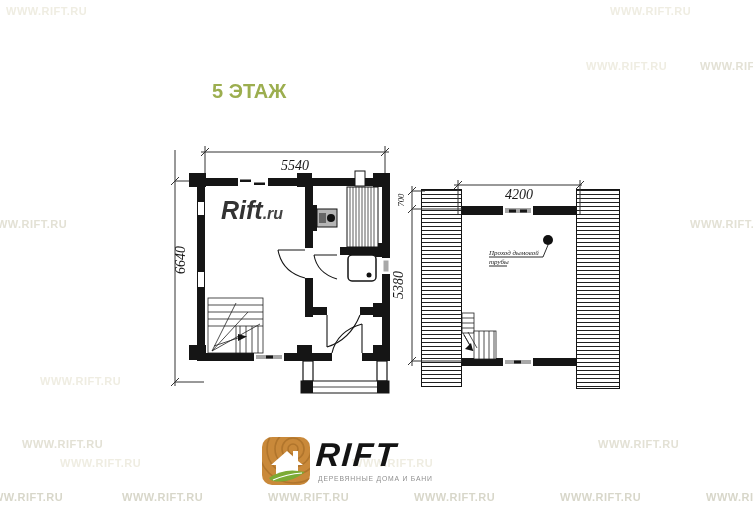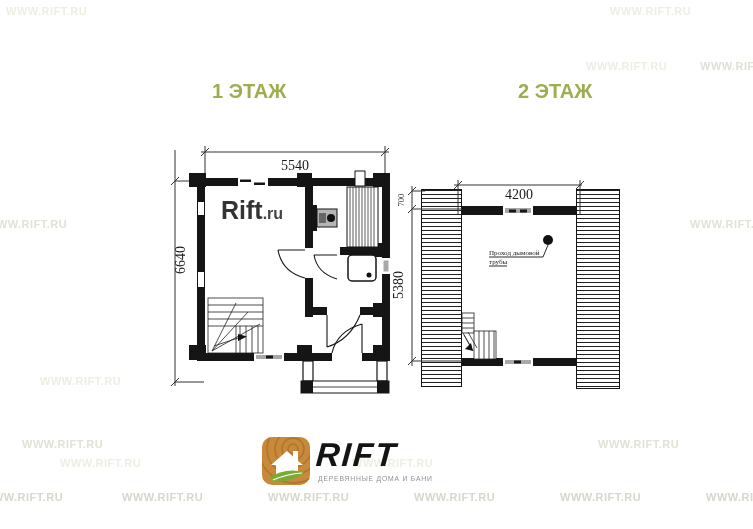--- a/index.html
+++ b/index.html
@@ -11,21 +11,21 @@
   .wm.l1{color:#efede2;}
   .wm.l2{color:#e3e1d5;}
   .wm.l3{color:#d8d7ca;}
 
   
   .title{position:absolute;left:277px;top:28px;width:240px;text-align:center;
          font-size:27px;font-weight:bold;letter-spacing:.5px;color:#141414;}
   .floor-label{position:absolute;top:80px;font-size:20px;font-weight:bold;color:#9cae4f;}
 
   
-  .plan{position:absolute;}
+  .plan{position:absolute;font-style:italic;}
   .plan svg{position:absolute;left:0;top:0;}
   .dim-text{font-family:"Liberation Serif",serif;font-size:14px;fill:#1a1a1a;}
   .dim-small{font-family:"Liberation Serif",serif;font-size:8.5px;fill:#1a1a1a;}
   .note-text{font-family:"Liberation Serif",serif;font-size:7px;fill:#1a1a1a;}
 
   .plan-brand{position:absolute;left:53px;top:56px;color:#333;font-weight:bold;}
   .plan-brand .big{font-size:25px;letter-spacing:0px;}
   .plan-brand .tld{font-size:16px;color:#444;margin-top:23px;}
 
   .hatch-band{position:absolute;border-left:1.5px solid #141414;border-right:1.5px solid #141414;
@@ -57,22 +57,21 @@
   <span class="wm l2" style="left:598px;top:438px">WWW.RIFT.RU</span>
   <span class="wm l1" style="left:60px;top:457px">WWW.RIFT.RU</span>
   <span class="wm l1" style="left:352px;top:457px">WWW.RIFT.RU</span>
   <span class="wm l3" style="left:-18px;top:491px">WWW.RIFT.RU</span>
   <span class="wm l3" style="left:122px;top:491px">WWW.RIFT.RU</span>
   <span class="wm l3" style="left:268px;top:491px">WWW.RIFT.RU</span>
   <span class="wm l3" style="left:414px;top:491px">WWW.RIFT.RU</span>
   <span class="wm l3" style="left:560px;top:491px">WWW.RIFT.RU</span>
   <span class="wm l3" style="left:706px;top:491px">WWW.RIFT.RU</span>
 
-  <div class="floor-label" style="left:212px">1 ЭТАЖ</div>
-  <div class="floor-label" style="left:518px">2 ЭТАЖ</div>
+  <div class="floor-label" style="left:212px">5 ЭТАЖ</div>
 
   <div class="plan" style="left:168px;top:140px;width:235px;height:265px">
     <svg width="235" height="265" viewBox="0 0 235 265">
 
       <g stroke="#333" stroke-width="1">
         <line x1="33" y1="12" x2="221" y2="12"></line>
         <line x1="37" y1="6" x2="37" y2="36"></line>
         <line x1="217" y1="6" x2="217" y2="36"></line>
         <path d="M33 16 L41 8"></path>
           <path d="M213 16 L221 8"></path>

